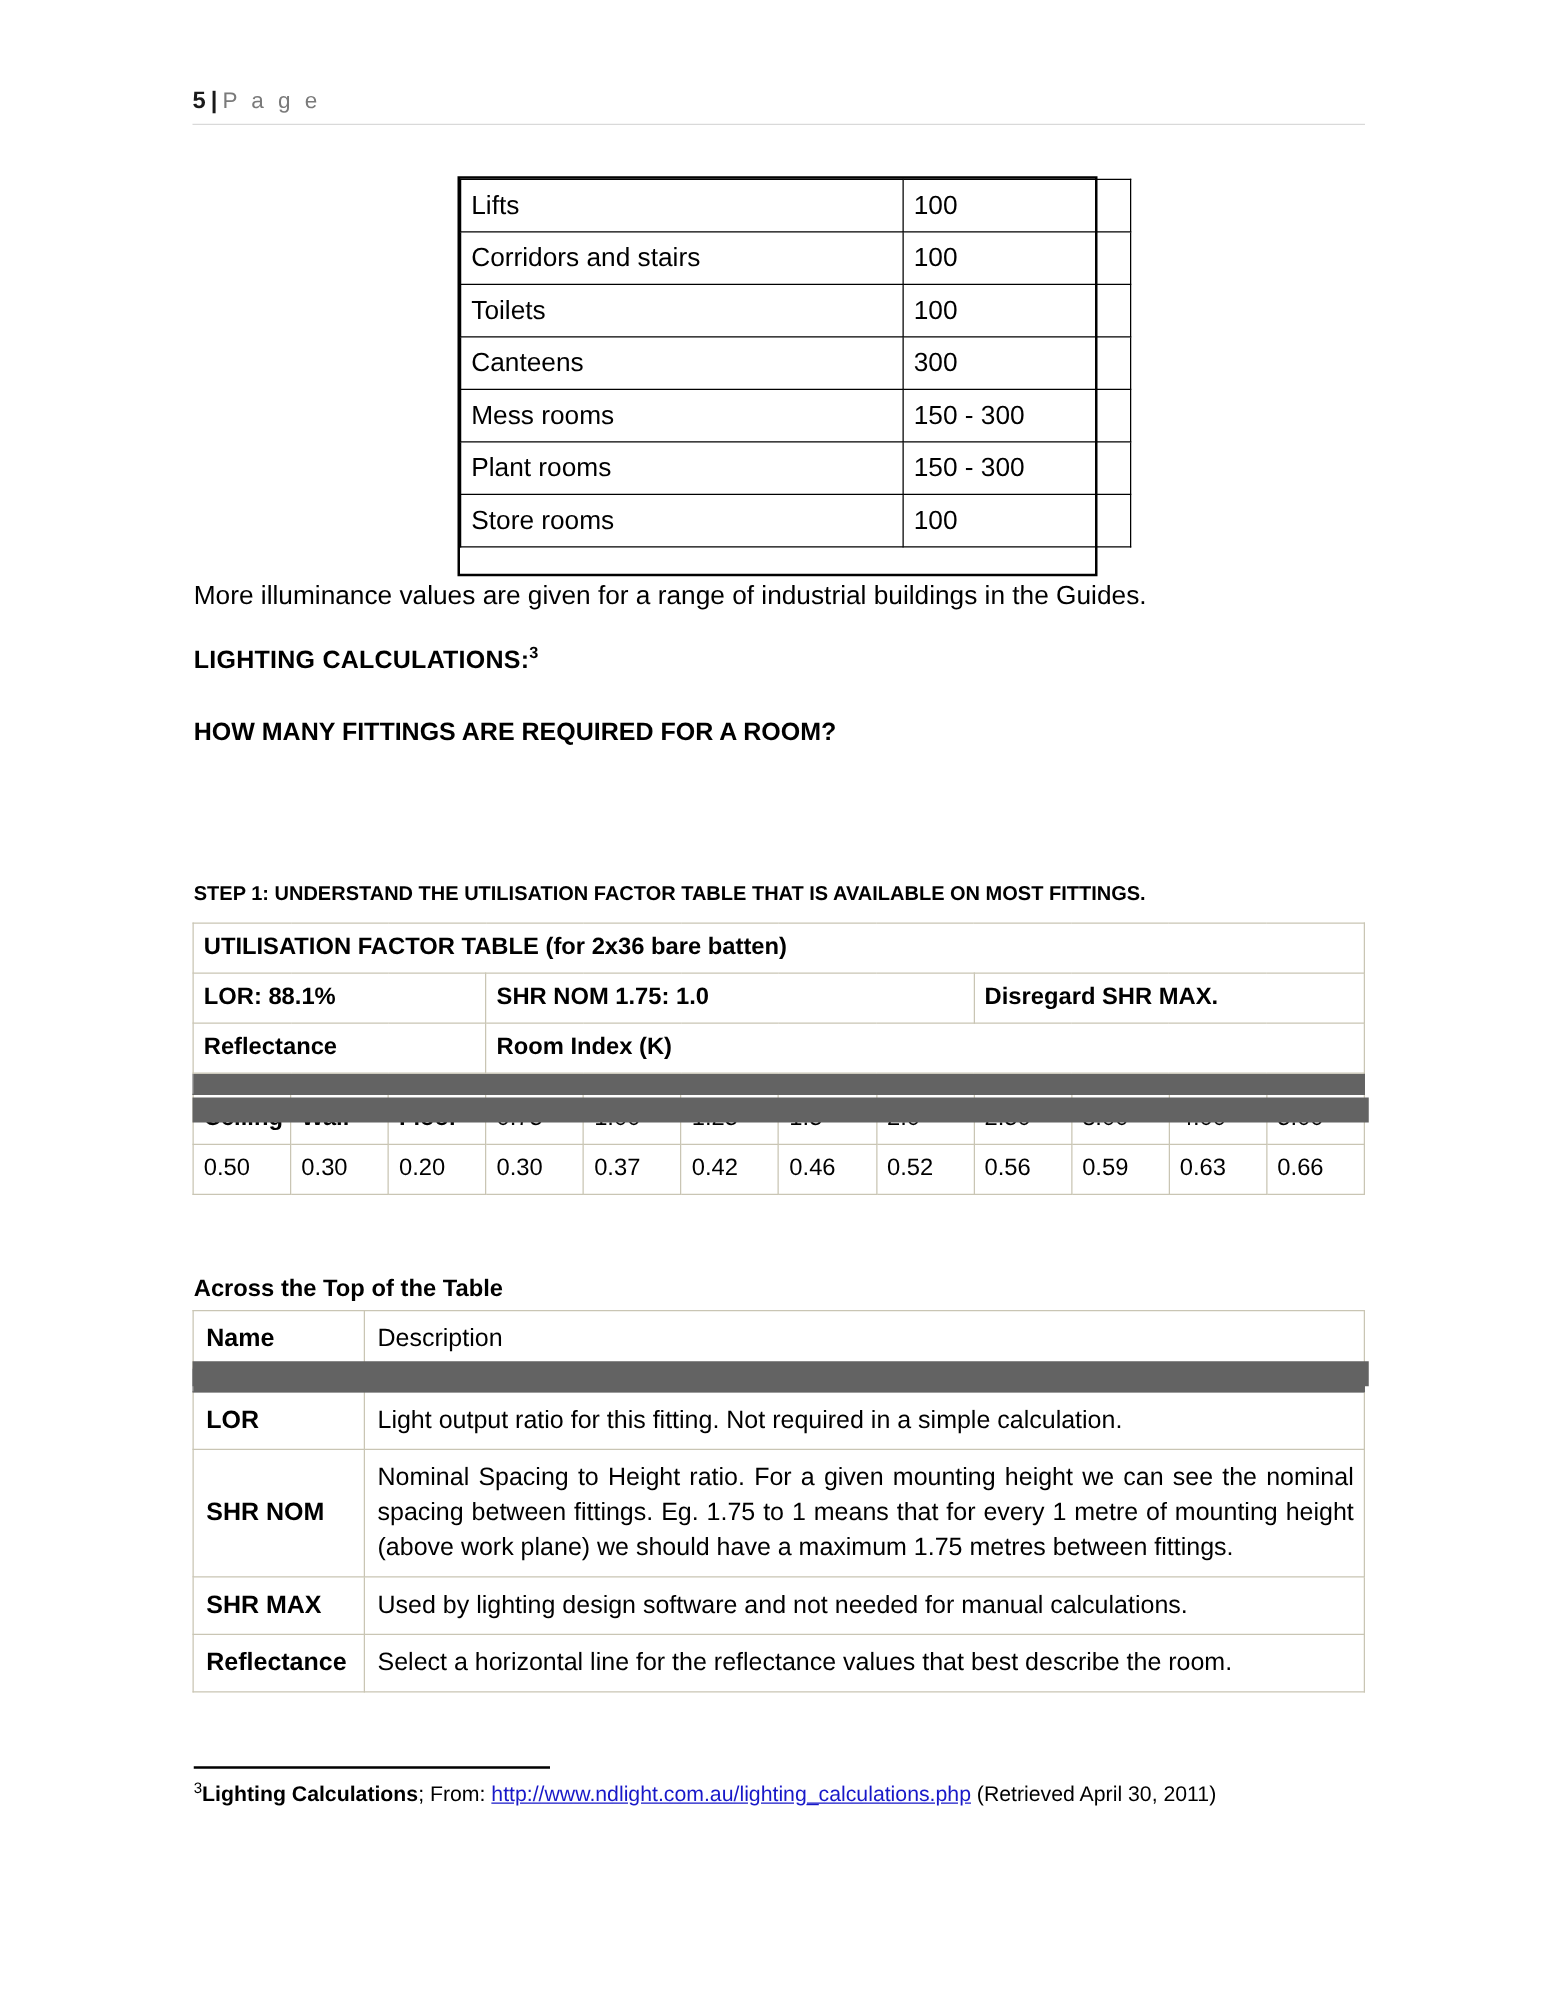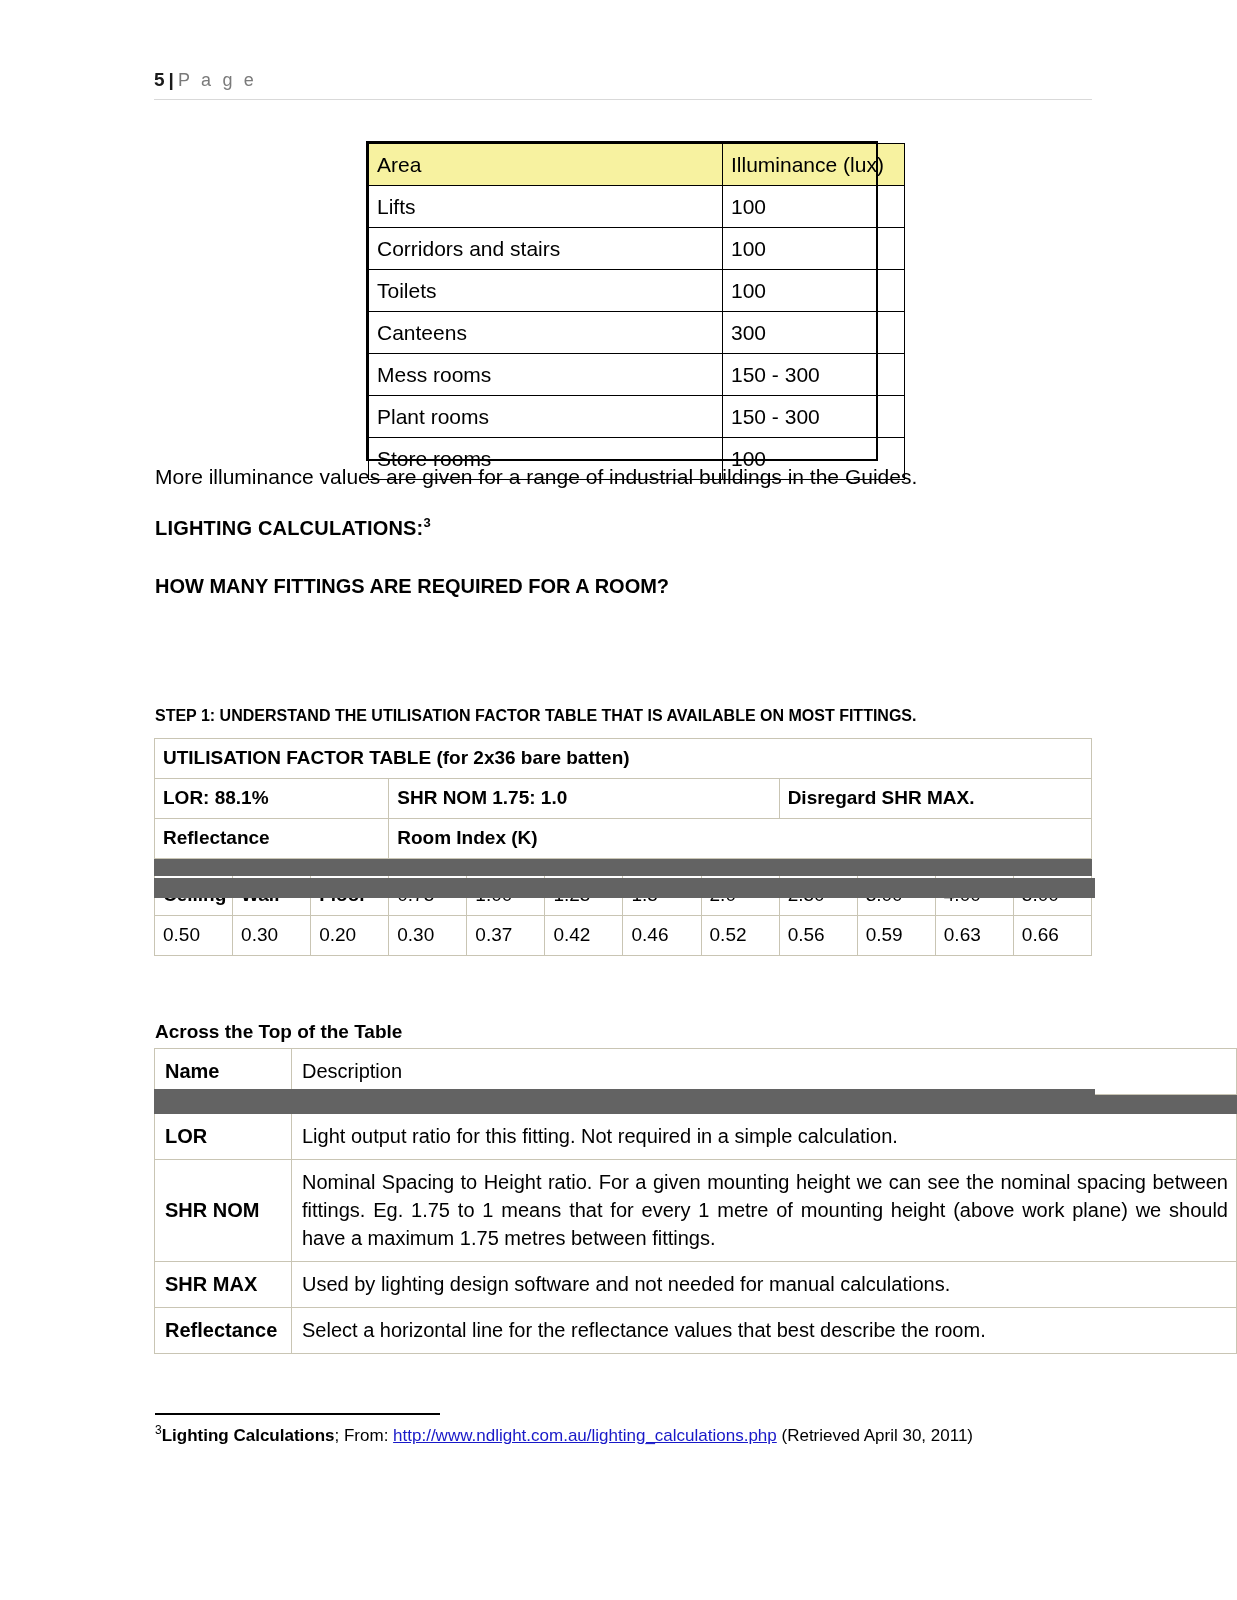--- a/index.html
+++ b/index.html
@@ -163,21 +163,21 @@
 
   
   .desc-wrap {
     position: absolute;
     left: 138px;
     top: 1048px;
     width: 938px;
   }
   table.desc {
     border-collapse: collapse;
-    width: 1083px;
+    width: 938px;
     table-layout: fixed;
   }
   table.desc td {
     border: 1px solid #c9c5b4;
     font-size: 20px;
     line-height: 28px;
     padding: 8px 8px 9px 10px;
     vertical-align: middle;
     font-family: "Liberation Sans", sans-serif;
     background: #fff;
@@ -232,24 +232,20 @@
   <div class="page-header">
     <div class="page-header-line">
       <span class="hdr-num">5</span><span class="hdr-bar">|</span><span class="hdr-page">P a g e</span>
     </div>
   </div>
   <div class="header-rule"></div>
 
   <div class="lux-table-wrap">
     <table class="lux">
       <tbody>
-        <tr class="head">
-          <td class="c-area">Area</td>
-          <td class="c-lux">Illuminance (lux)</td>
-        </tr>
         <tr>
           <td class="c-area">Lifts</td>
           <td class="c-lux">100</td>
         </tr>
         <tr>
           <td class="c-area">Corridors and stairs</td>
           <td class="c-lux">100</td>
         </tr>
         <tr>
           <td class="c-area">Toilets</td>

